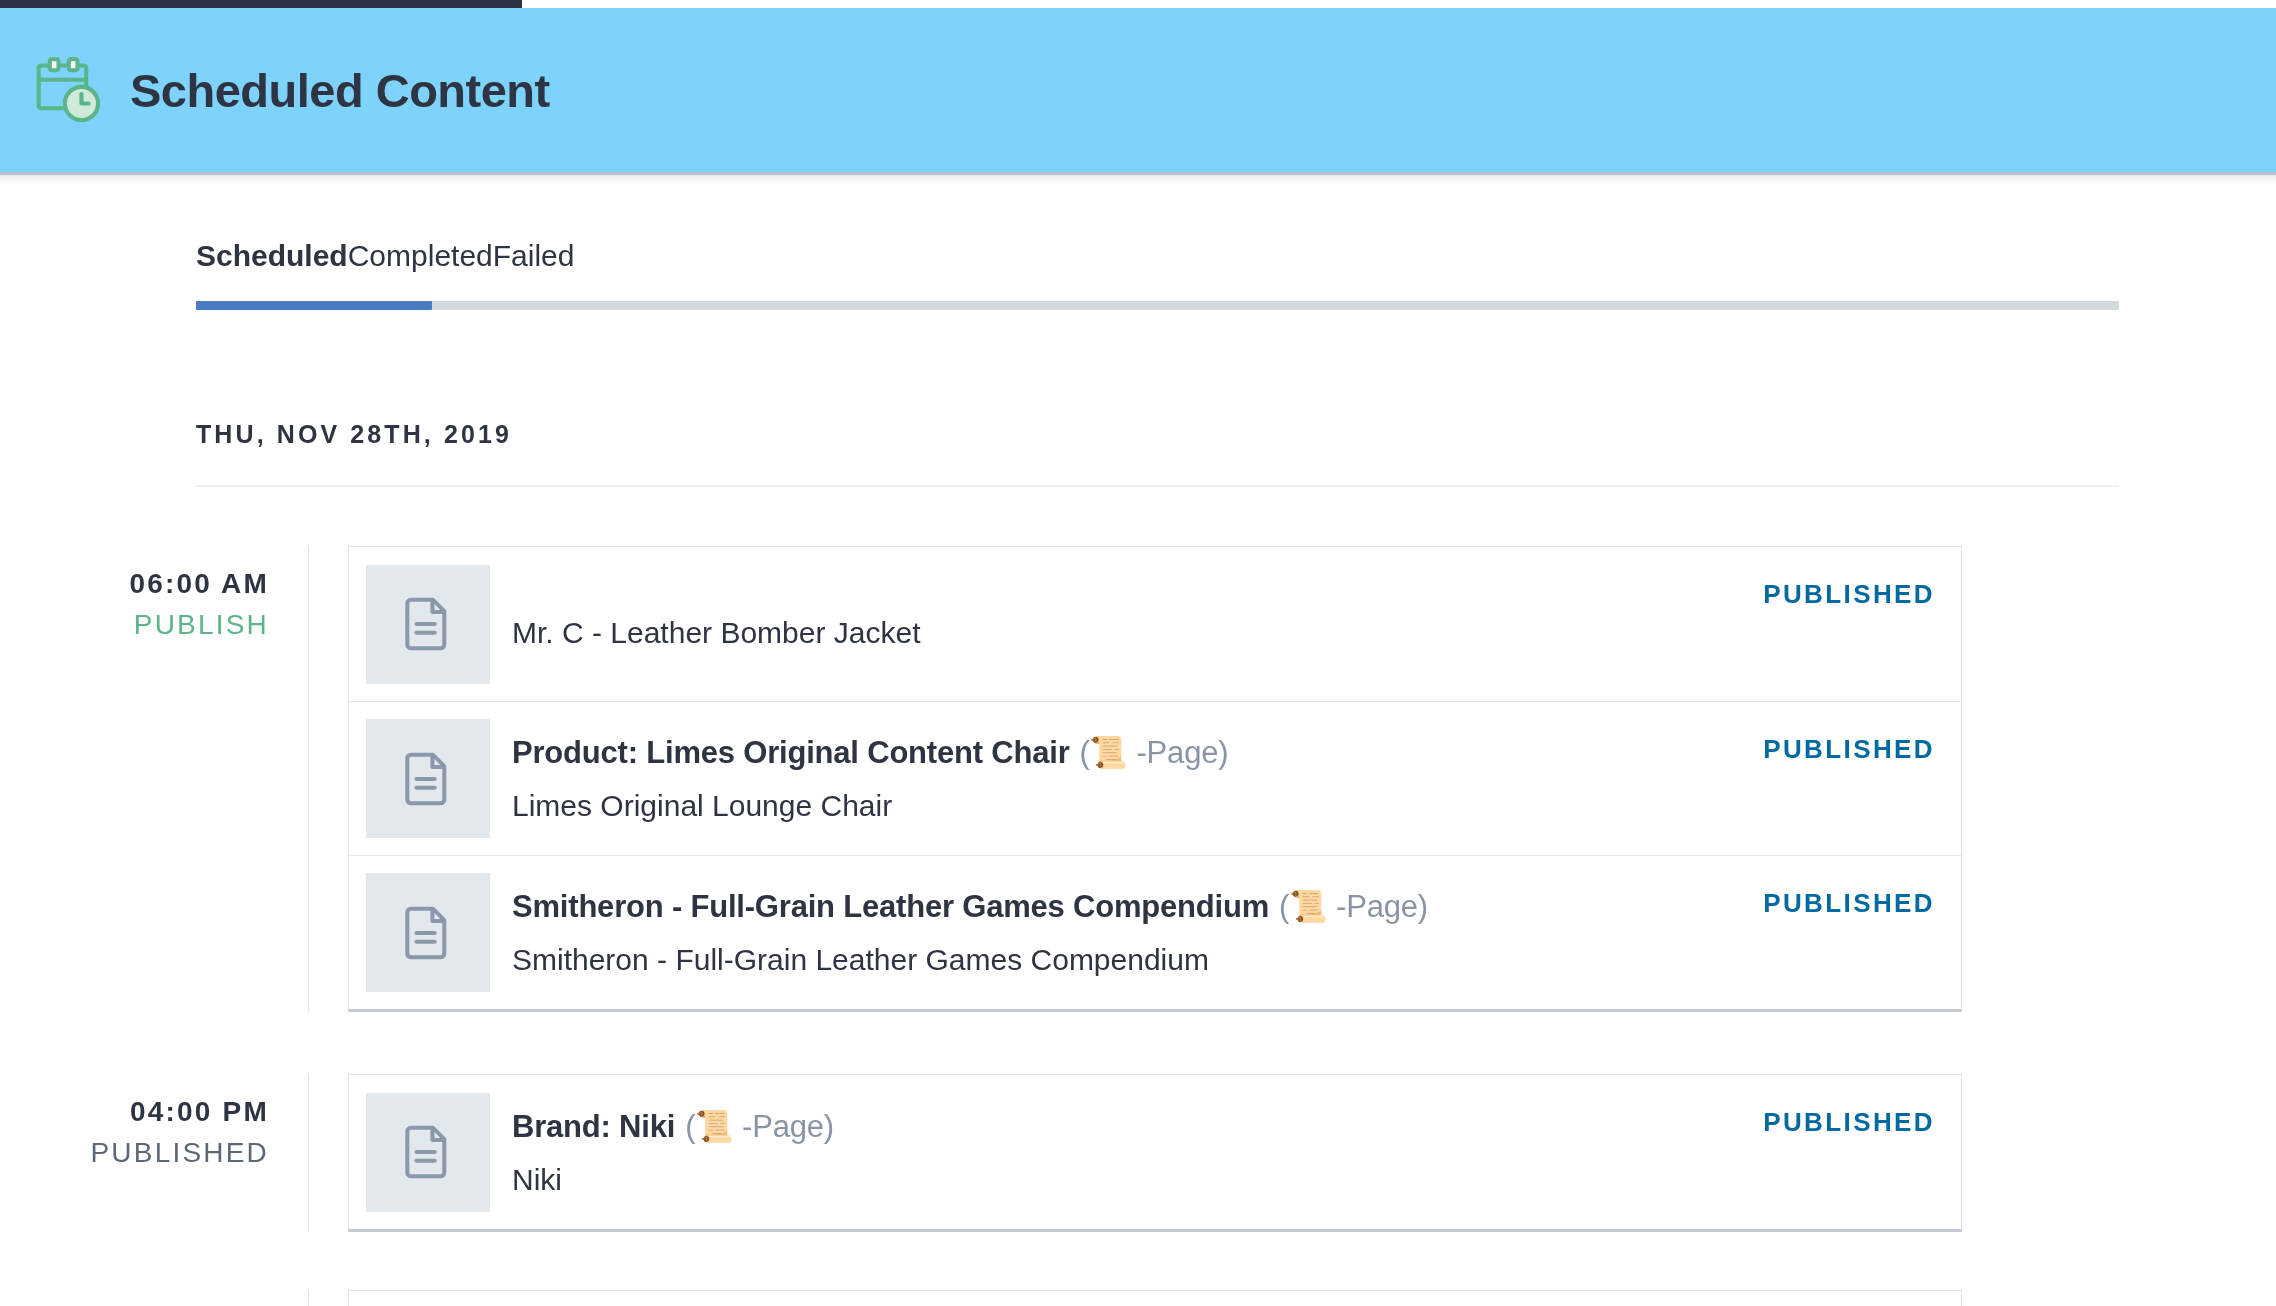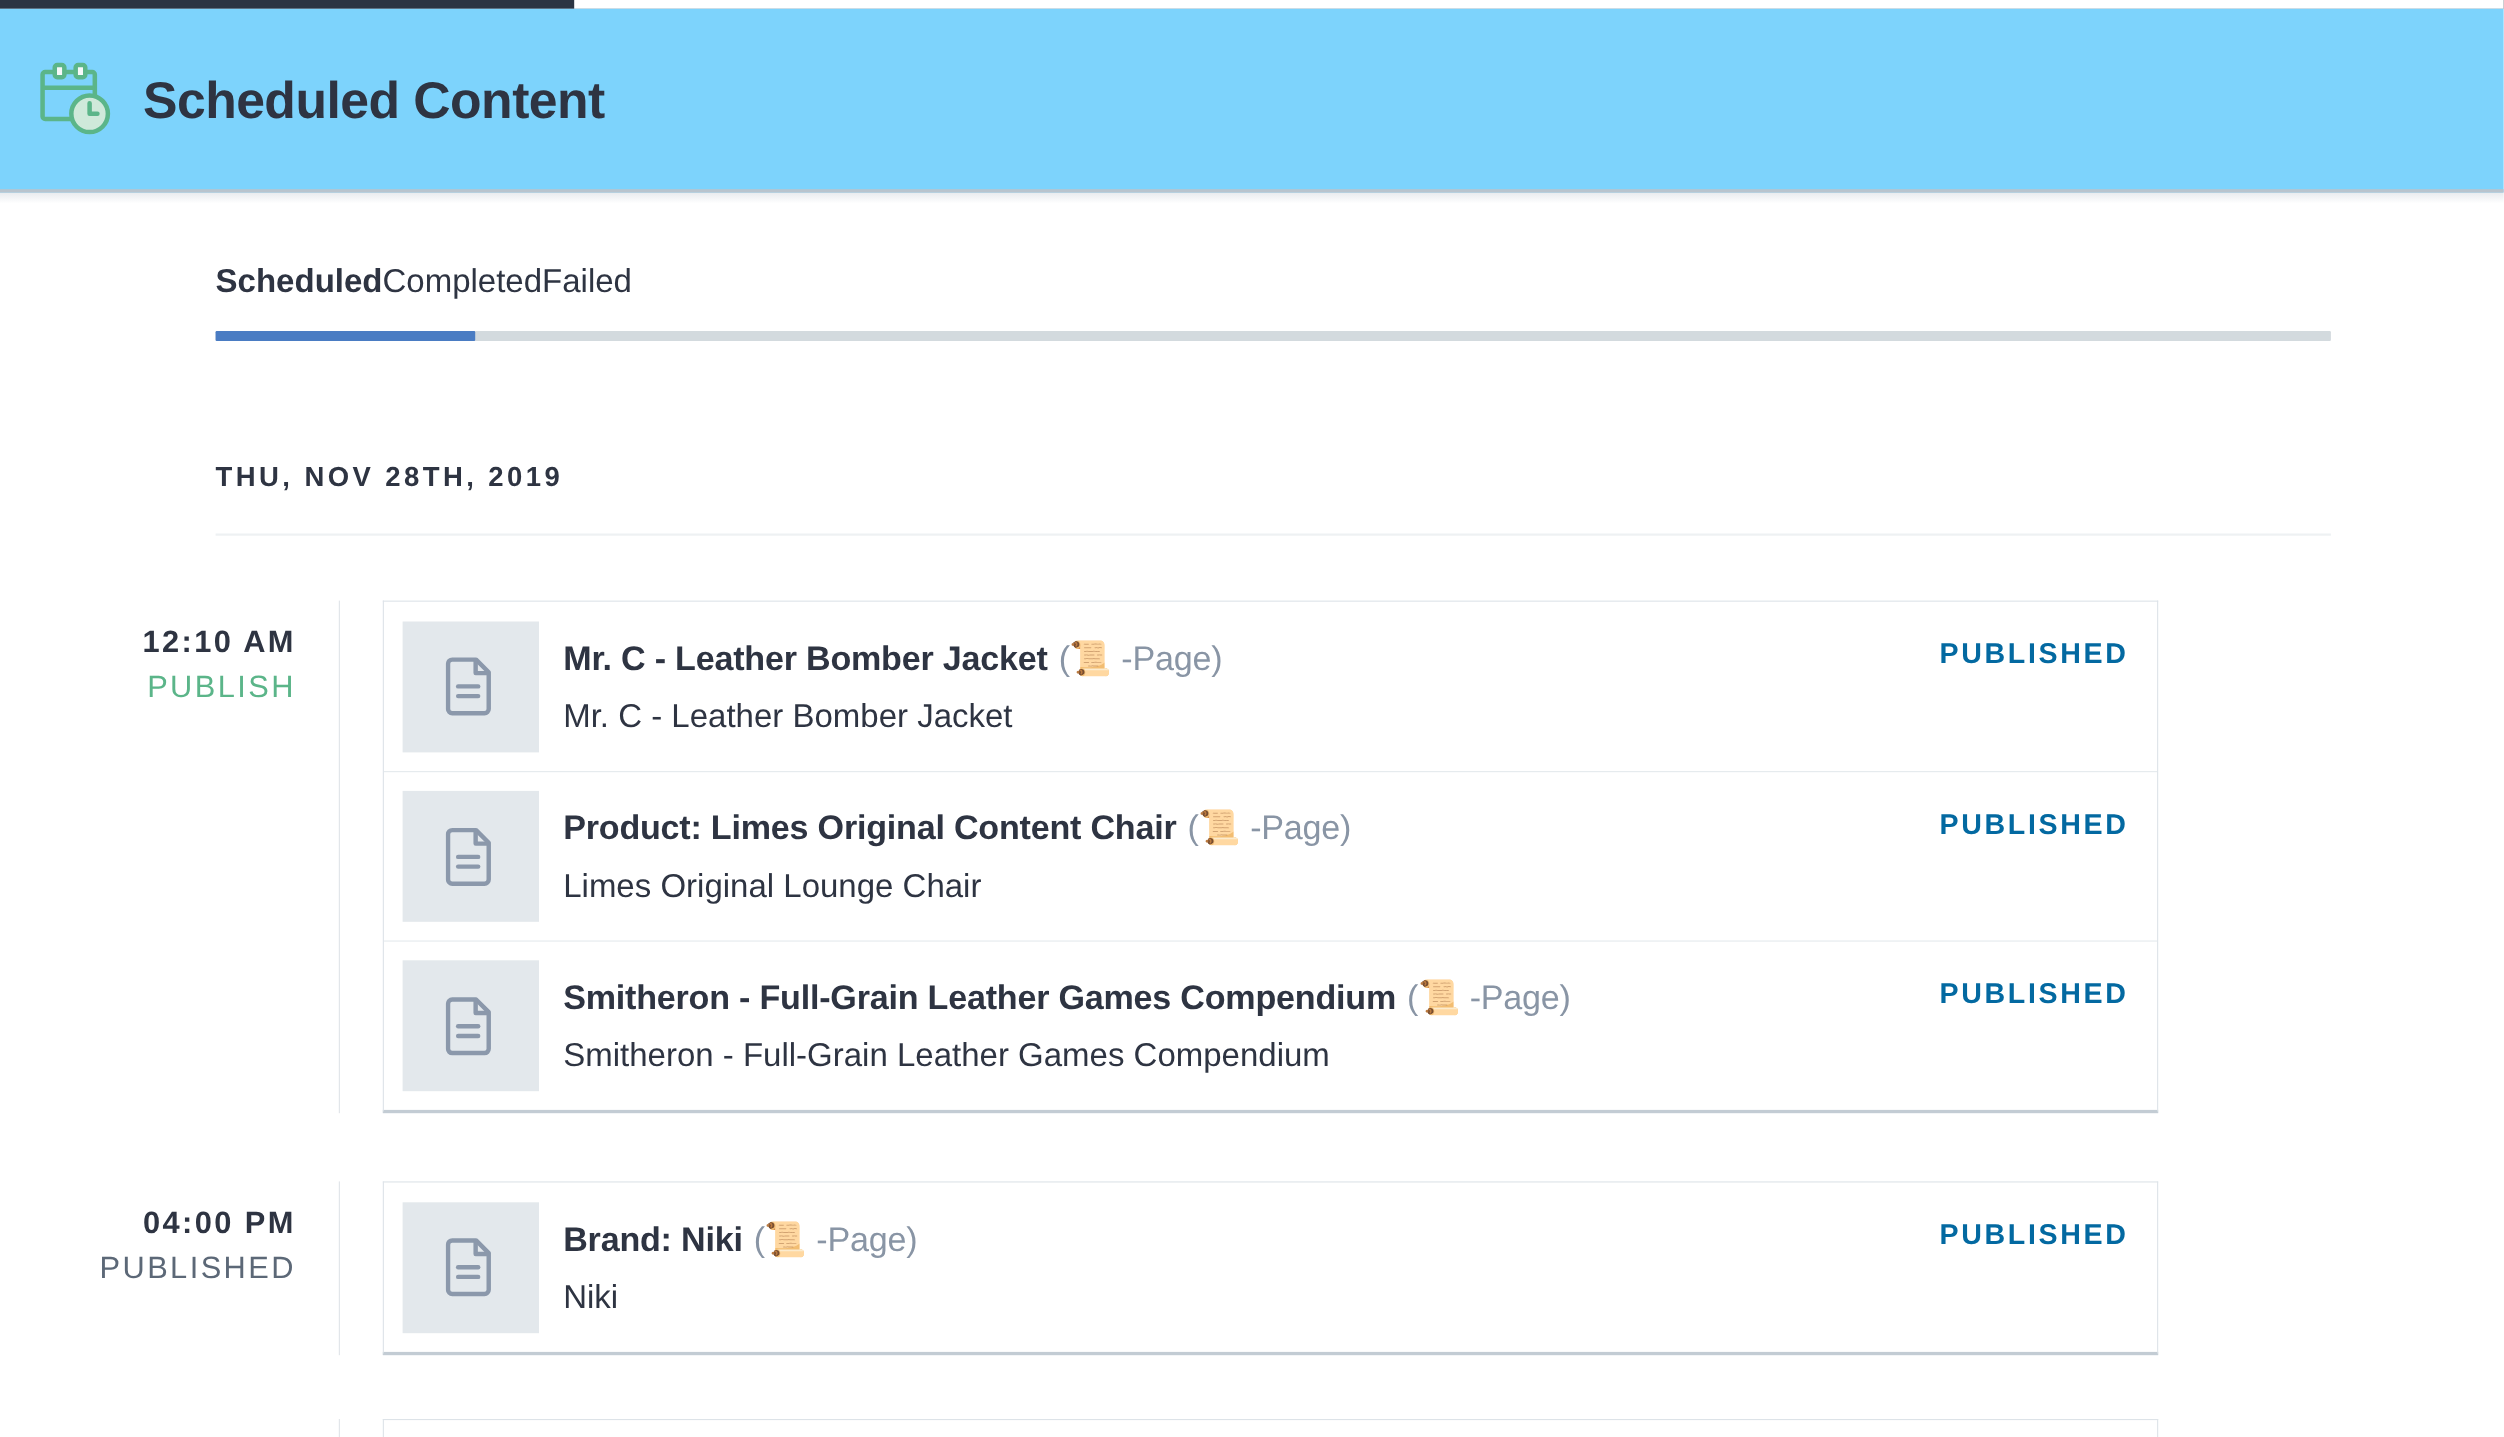--- a/index.html
+++ b/index.html
@@ -280,37 +280,36 @@
 </div>
 <div class="tab-track"></div>
 <div class="tab-indicator"></div>
 
 <div class="day-group">
 
   <div class="day-header">THU, NOV 28TH, 2019</div>
 
   <div class="slot slot-1">
     <div class="time-col">
-      <div class="time-value">12:10 AM</div>
+      <div class="time-value">06:00 AM</div>
       <div class="time-action publish">PUBLISH</div>
     </div>
     <div class="rail"></div>
     <div class="cards">
 
       <div class="card-row">
         <div class="thumb">
           <svg viewBox="0 0 24 28" fill="none" xmlns="http://www.w3.org/2000/svg">
             <path d="M3.2 1.3h11.3l6 6v17.4a2 2 0 0 1-2 2H3.2a2 2 0 0 1-2-2V3.3a2 2 0 0 1 2-2z" stroke="#8b98ab" stroke-width="2.1" stroke-linejoin="round"></path>
             <path d="M14.3 1.5v6.2h6.1" stroke="#8b98ab" stroke-width="2.1" stroke-linejoin="round"></path>
             <line x1="6" y1="14" x2="15.5" y2="14" stroke="#8b98ab" stroke-width="2.1" stroke-linecap="round"></line>
             <line x1="6" y1="18.6" x2="15.5" y2="18.6" stroke="#8b98ab" stroke-width="2.1" stroke-linecap="round"></line>
           </svg>
         </div>
         <div class="card-text">
-          <div class="card-title"><span>Mr. C - Leather Bomber Jacket</span><span class="card-type"><span>(</span><span>📜</span> <span>-Page)</span></span></div>
           <div class="card-sub">Mr. C - Leather Bomber Jacket</div>
         </div>
         <div class="card-status">PUBLISHED</div>
       </div>
 
       <div class="card-row">
         <div class="thumb">
           <svg viewBox="0 0 24 28" fill="none" xmlns="http://www.w3.org/2000/svg">
             <path d="M3.2 1.3h11.3l6 6v17.4a2 2 0 0 1-2 2H3.2a2 2 0 0 1-2-2V3.3a2 2 0 0 1 2-2z" stroke="#8b98ab" stroke-width="2.1" stroke-linejoin="round"></path>
             <path d="M14.3 1.5v6.2h6.1" stroke="#8b98ab" stroke-width="2.1" stroke-linejoin="round"></path>

